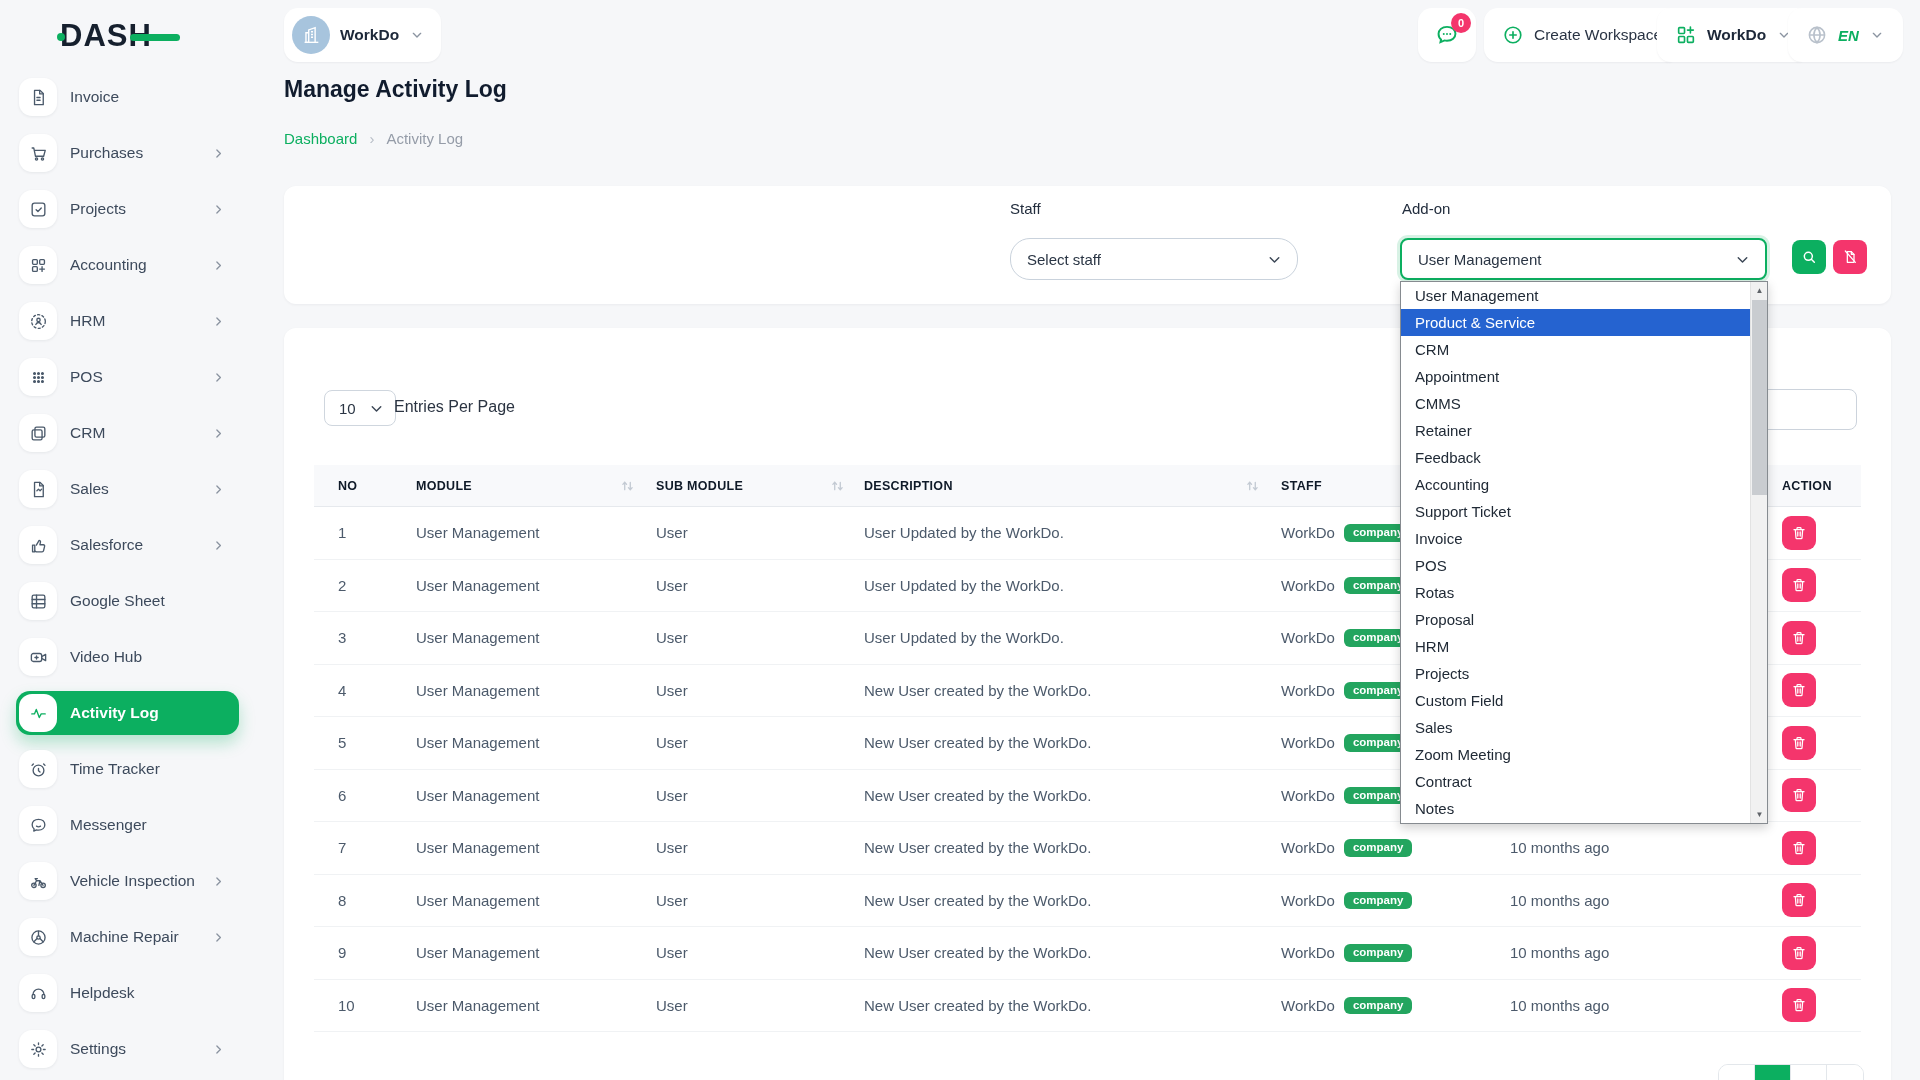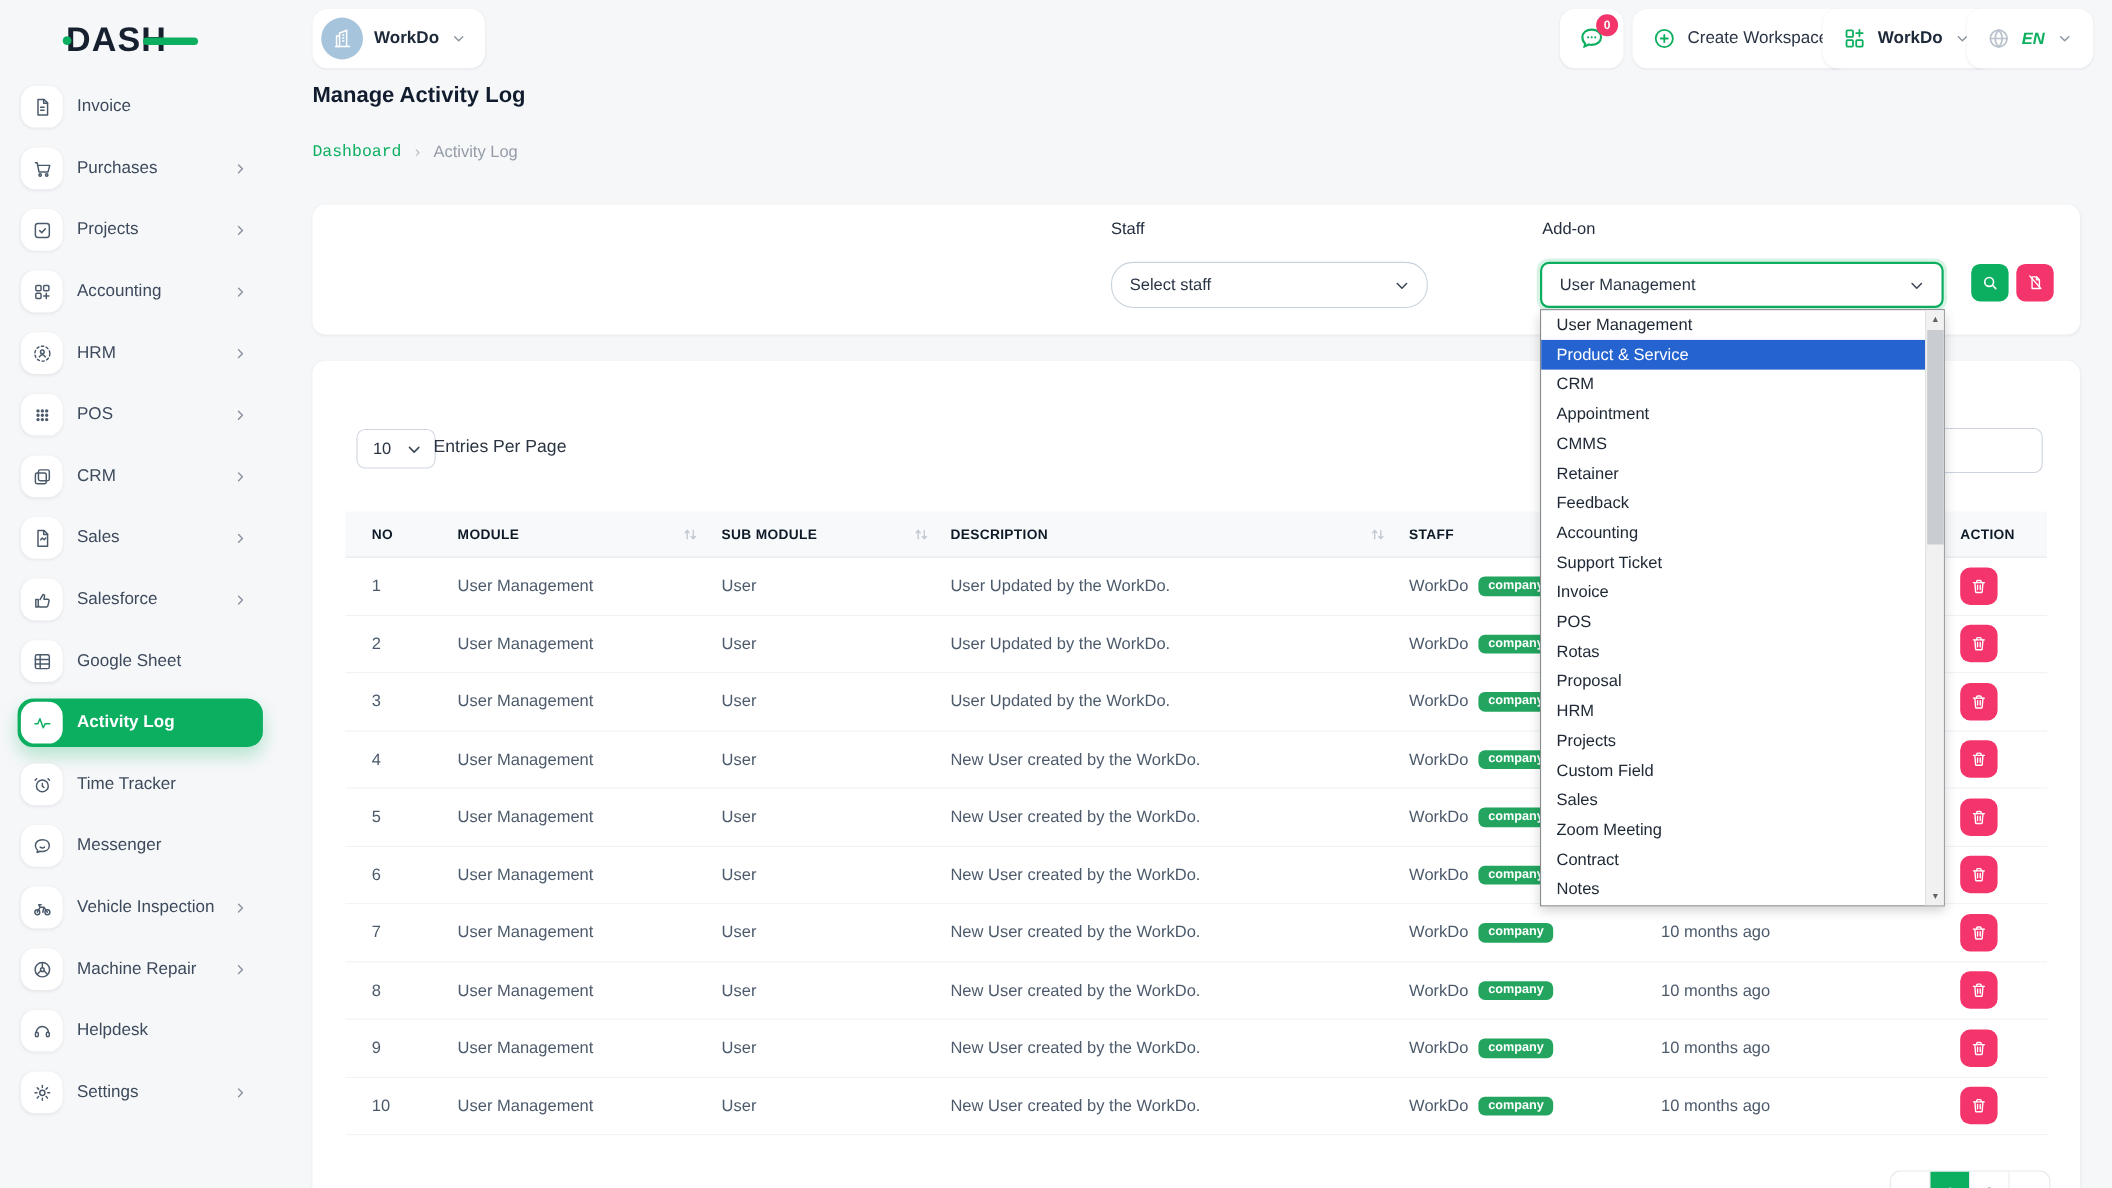--- a/index.html
+++ b/index.html
@@ -49,23 +49,23 @@
     display:flex; align-items:center; justify-content:center; color:#4b5a6b; flex:0 0 auto;
   }
   .tile svg { width:19px; height:19px; }
   .side-label { font-size:15.5px; font-weight:500; color:#3d4a5c; margin-left:13px; }
   .side-chev { margin-left:auto; margin-right:14px; color:#8a93a0; display:flex; }
   .side-chev svg { width:13px; height:13px; }
   .side-item.active { background:#0caf60; box-shadow:0 8px 16px rgba(12,175,96,.28); }
   .side-item.active .tile { color:#0caf60; box-shadow:none; }
   .side-item.active .side-label { color:#fff; font-weight:700; }
   
-  .page-title { position:absolute; left:284px; top:76px; font-size:20px; font-weight:700; color:#111c2e; }
+  .page-title { position:absolute; left:284px; top:76px; font-size:23px; font-weight:700; color:#111c2e; }
   .breadcrumb { position:absolute; left:284px; top:130px; display:flex; align-items:center; gap:12px; font-size:15px; }
-  .bc-link { color:#0caf60; cursor:pointer;font-family:Liberation Mono, monospace; }
+  .bc-link { color:#0caf60; cursor:pointer; }
   .bc-sep { color:#b7bdc6; font-size:15px; }
   .bc-current { color:#959ca8; }
   
   .card { position:absolute; background:#fff; border-radius:12px; box-shadow:0 1px 3px rgba(16,24,40,.05); }
   .filter-card { left:284px; top:186px; width:1607px; height:118px; }
   .table-card { left:284px; top:328px; width:1607px; height:790px; }
   .fld-label { position:absolute; font-size:15px; color:#222d3d; }
   .select-box {
     position:absolute; height:42px; background:#fff; border:1px solid #c9d2dc; border-radius:8px;
     display:flex; align-items:center; padding:0 14px 0 16px; cursor:pointer; font-size:15px; color:#2a3544;
@@ -372,20 +372,37 @@
         </span>
       </span>
       <span class="side-label">Google Sheet</span>
       <span class="side-chev" style="visibility: hidden;">
         <svg viewBox="0 0 24 24" fill="none" stroke="currentColor" stroke-width="2.4" stroke-linecap="round" stroke-linejoin="round">
           <path d="M9 5.5l6.5 6.5L9 18.5"></path>
         </svg>
       </span>
     </div>
 
+    <div class="side-item">
+      <span class="tile">
+        <span style="display:flex">
+          <svg viewBox="0 0 24 24" fill="none" stroke="currentColor" stroke-width="1.7" stroke-linecap="round" stroke-linejoin="round">
+            <rect x="3" y="7" width="13" height="10" rx="2.5"></rect>
+            <path d="M16 10.8l5-2.8v8l-5-2.8z"></path>
+            <path d="M7.5 12h4M9.5 10v4"></path>
+          </svg>
+        </span>
+      </span>
+      <span class="side-label">Video Hub</span>
+      <span class="side-chev" style="visibility: hidden;">
+        <svg viewBox="0 0 24 24" fill="none" stroke="currentColor" stroke-width="2.4" stroke-linecap="round" stroke-linejoin="round">
+          <path d="M9 5.5l6.5 6.5L9 18.5"></path>
+        </svg>
+      </span>
+    </div>
 
     <div class="side-item active">
       <span class="tile">
         <span style="display:flex">
           <svg viewBox="0 0 24 24" fill="none" stroke="currentColor" stroke-width="1.7" stroke-linecap="round" stroke-linejoin="round">
             <path d="M3.5 12.5h3.4l2.3-5.6 3.8 10.2 2.4-4.6h5.1"></path>
           </svg>
         </span>
       </span>
       <span class="side-label">Activity Log</span>

